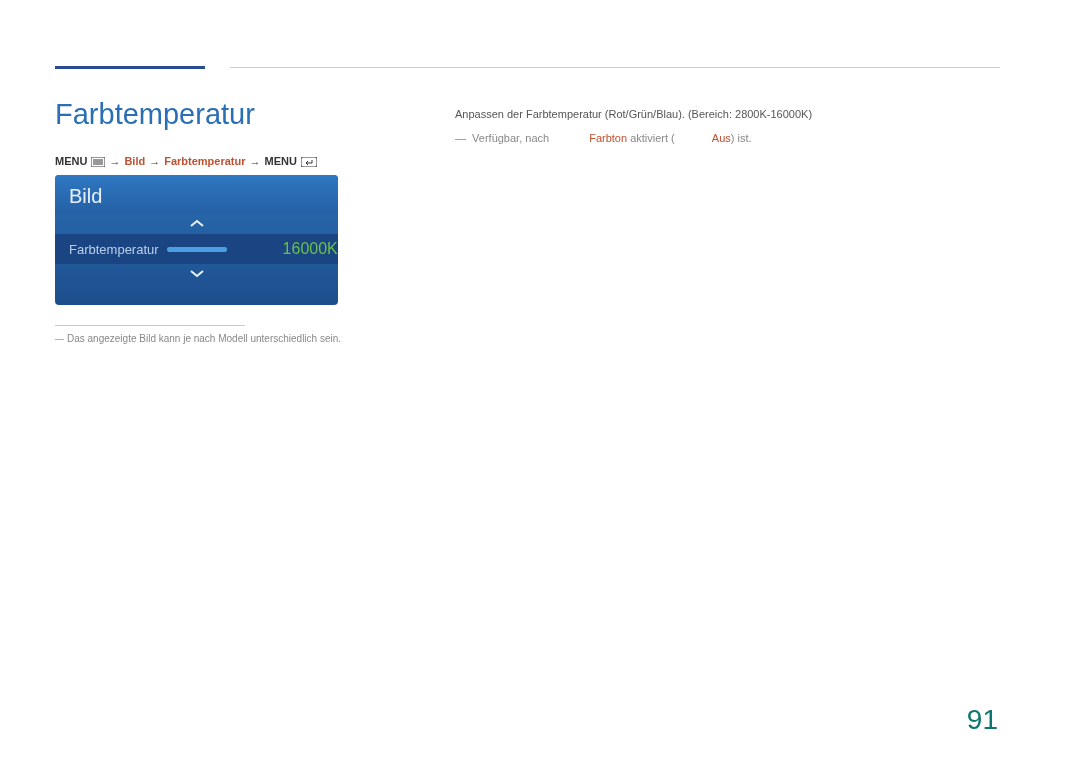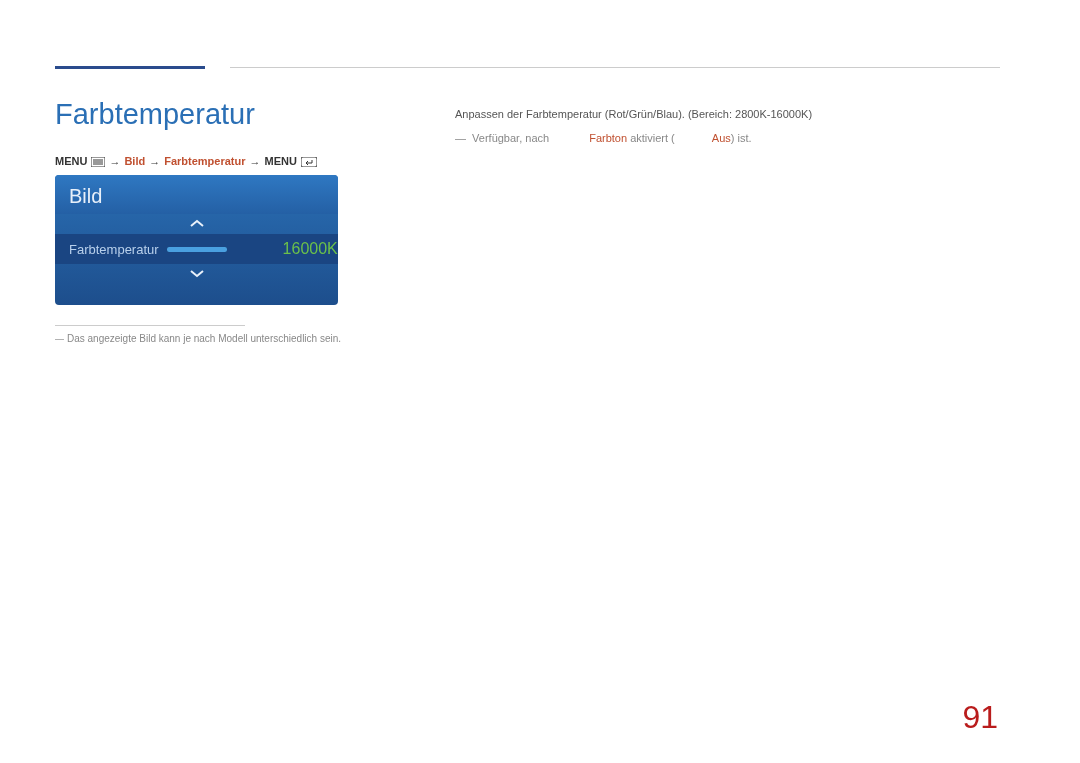--- a/index.html
+++ b/index.html
@@ -162,22 +162,22 @@
   }
   .note-line .em {
     color: #c05030;
     font-weight: 400;
     padding-left: 37px;
   }
   .page-number {
     position: absolute;
     bottom: 27px;
     right: 82px;
-    font-size: 32px;
-    color: #b91c1c;
+    font-size: 28px;
+    color: #0f766e;
     font-weight: 300;
   }
 </style>
 </head>
 <body>
 
 <div class="top-accent-bar"></div>
 <div class="top-hr"></div>
 
 <h1 class="page-title">Farbtemperatur</h1>

